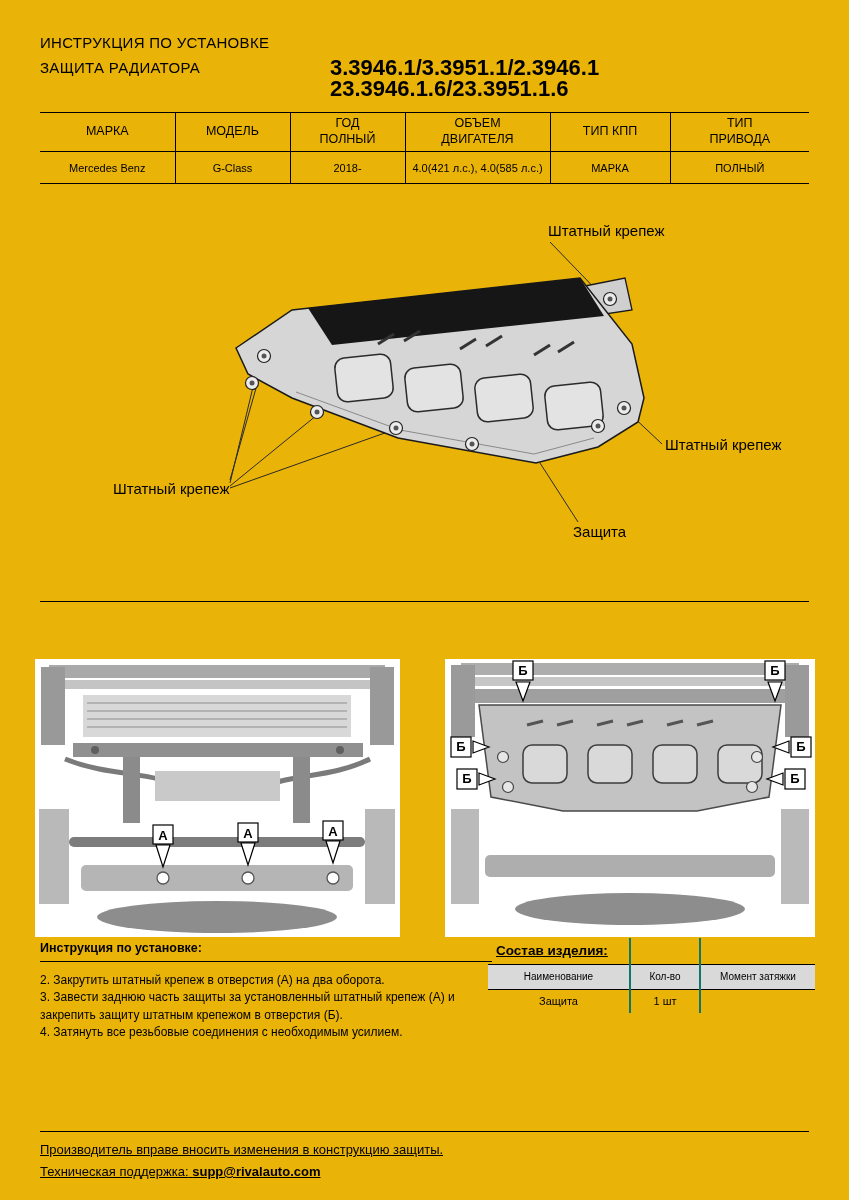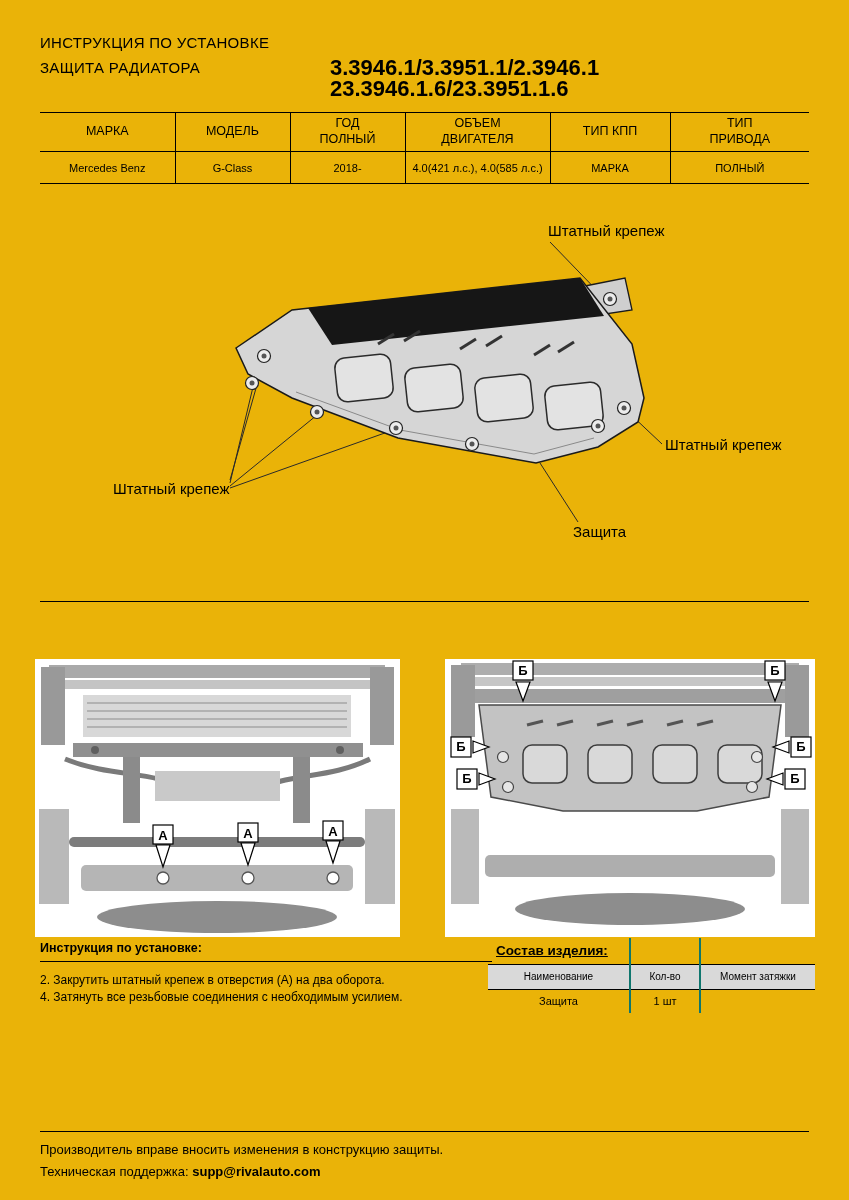--- a/index.html
+++ b/index.html
@@ -37,21 +37,21 @@
   
   .composition { position:absolute; left:488px; top:938px; width:327px; }
   .comp-table { width:100%; border-collapse:collapse; table-layout:fixed; }
   .comp-table td { text-align:center; vertical-align:middle; }
   .comp-table td + td { border-left:2px solid #0f766e; }
   .comp-title-row td { border-bottom:1px solid #000; height:26px;text-decoration:underline; }
   .comp-title-cell { font-size:13.5px; font-weight:bold; text-align:left !important; padding-left:8px; }
   .comp-head-row td { background:#d9d9d9; font-size:10px; height:25px; border-bottom:1px solid #000; }
   .comp-data-row td { font-size:11px; height:24px; }
   
-  .footer { position:absolute; left:40px; top:1131px; width:769px; border-top:1px solid #000; padding-top:10px; }
+  .footer { position:absolute; left:40px; top:1131px; width:769px; border-top:1px solid #000; padding-top:10px;text-decoration:underline; }
   .footer-line1 { font-size:13px; margin-bottom:7px; }
   .footer-line2 { font-size:13px; }
   .support-email { font-weight:bold; }
 </style>
 </head>
 <body>
 
 <div class="page">
 
   <div class="doc-header">
@@ -293,20 +293,21 @@
         <rect x="16" y="-10" width="20" height="20" fill="#ffffff" stroke="#000" stroke-width="1.2"></rect>
         <text x="26" y="4" text-anchor="middle" font-size="13" font-weight="bold">Б</text>
         <polygon points="14,-6 14,6 -2,0" fill="#ffffff" stroke="#000" stroke-width="1.2"></polygon>
       </g>
     </svg>
   </div>
 
   <div class="instructions">
     <div class="instructions-title">Инструкция по установке:</div>
     <div class="instruction-step">2. Закрутить штатный крепеж в отверстия (А) на два оборота.</div>
+    <div class="instruction-step">3. Завести заднюю часть защиты за установленный штатный крепеж (А) и закрепить защиту штатным крепежом в отверстия (Б).</div>
     <div class="instruction-step">4. Затянуть все резьбовые соединения с необходимым усилием.</div>
   </div>
 
   <div class="composition">
     <table class="comp-table">
       <colgroup>
           <col style="width:142px">
           <col style="width:70px">
           <col style="width:115px">
         </colgroup>

